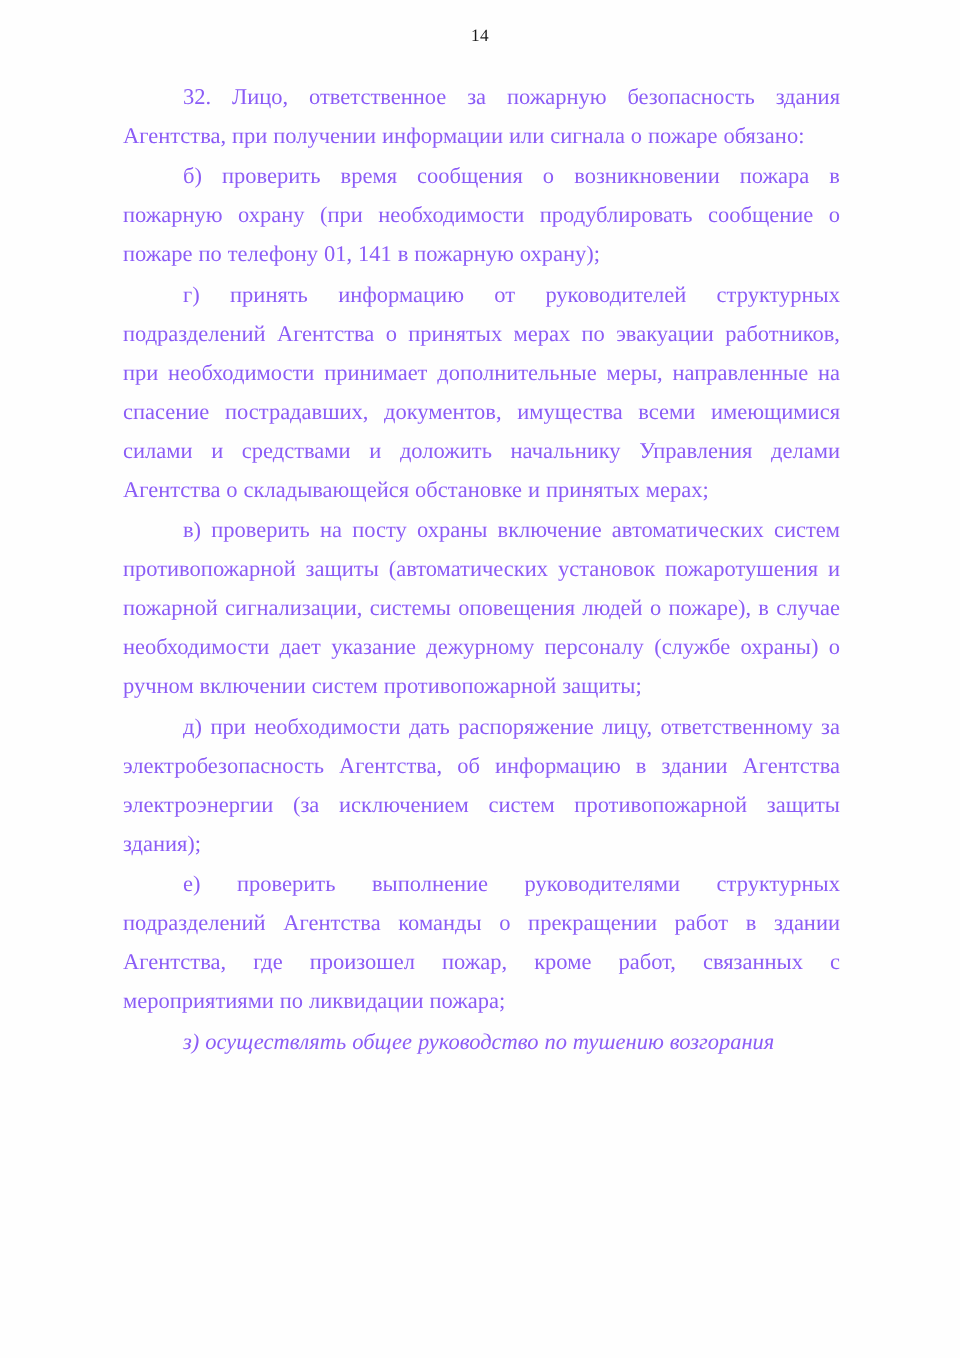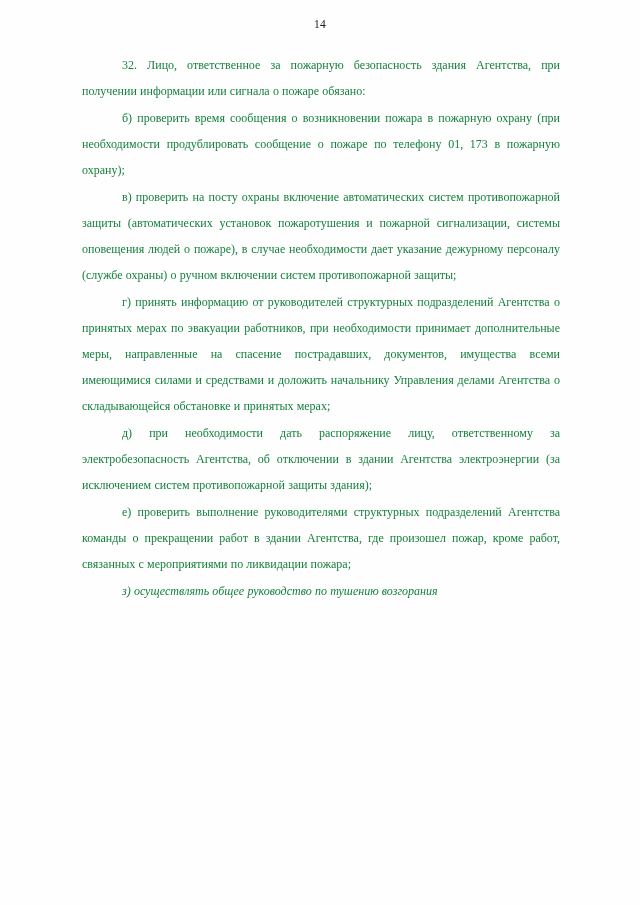--- a/index.html
+++ b/index.html
@@ -33,43 +33,43 @@
     letter-spacing: 0.2px;
   }
   .body-text {
     position: absolute;
     top: 52px;
     left: 82px;
     width: 478px;
   }
   p {
     margin: 0 0 1px 0;
-    font-size: 12px;
+    font-size: 15px;
     line-height: 26px;
     text-align: justify;
     text-justify: inter-word;
     text-indent: 40px;
-    color: #15803d;
+    color: #8b5cf6;
     word-spacing: 0.2px;
   }
   p:last-child {
     margin-bottom: 0;
     font-style: italic;
   }
 </style>
 </head>
 <body>
 
 <div class="page">
 
   <div class="page-number">14</div>
 
   <div class="body-text">
     <p>32. Лицо, ответственное за пожарную безопасность здания Агентства, при получении информации или сигнала о пожаре обязано:</p>
-    <p>б) проверить время сообщения о возникновении пожара в пожарную охрану (при необходимости продублировать сообщение о пожаре по телефону 01, 173 в пожарную охрану);</p>
+    <p>б) проверить время сообщения о возникновении пожара в пожарную охрану (при необходимости продублировать сообщение о пожаре по телефону 01, 141 в пожарную охрану);</p>
+    <p>г) принять информацию от руководителей структурных подразделений Агентства о принятых мерах по эвакуации работников, при необходимости принимает дополнительные меры, направленные на спасение пострадавших, документов, имущества всеми имеющимися силами и средствами и доложить начальнику Управления делами Агентства о складывающейся обстановке и принятых мерах;</p>
     <p>в) проверить на посту охраны включение автоматических систем противопожарной защиты (автоматических установок пожаротушения и пожарной сигнализации, системы оповещения людей о пожаре), в случае необходимости дает указание дежурному персоналу (службе охраны) о ручном включении систем противопожарной защиты;</p>
-    <p>г) принять информацию от руководителей структурных подразделений Агентства о принятых мерах по эвакуации работников, при необходимости принимает дополнительные меры, направленные на спасение пострадавших, документов, имущества всеми имеющимися силами и средствами и доложить начальнику Управления делами Агентства о складывающейся обстановке и принятых мерах;</p>
-    <p>д) при необходимости дать распоряжение лицу, ответственному за электробезопасность Агентства, об отключении в здании Агентства электроэнергии (за исключением систем противопожарной защиты здания);</p>
+    <p>д) при необходимости дать распоряжение лицу, ответственному за электробезопасность Агентства, об информацию в здании Агентства электроэнергии (за исключением систем противопожарной защиты здания);</p>
     <p>е) проверить выполнение руководителями структурных подразделений Агентства команды о прекращении работ в здании Агентства, где произошел пожар, кроме работ, связанных с мероприятиями по ликвидации пожара;</p>
     <p>з) осуществлять общее руководство по тушению возгорания</p>
   </div>
 
 </div>
 
 </body></html>

